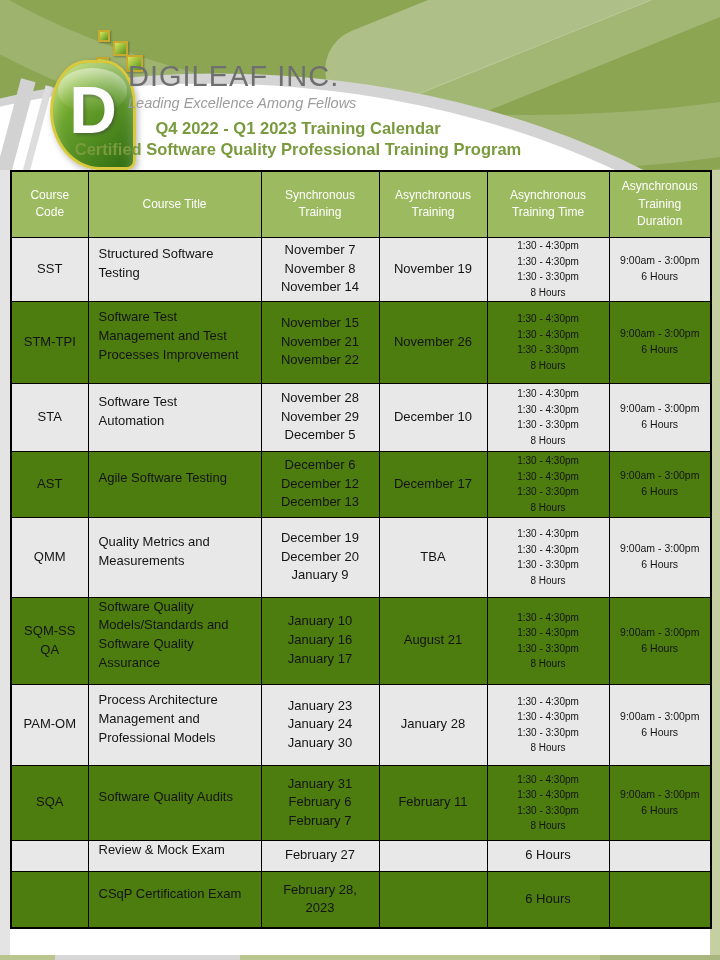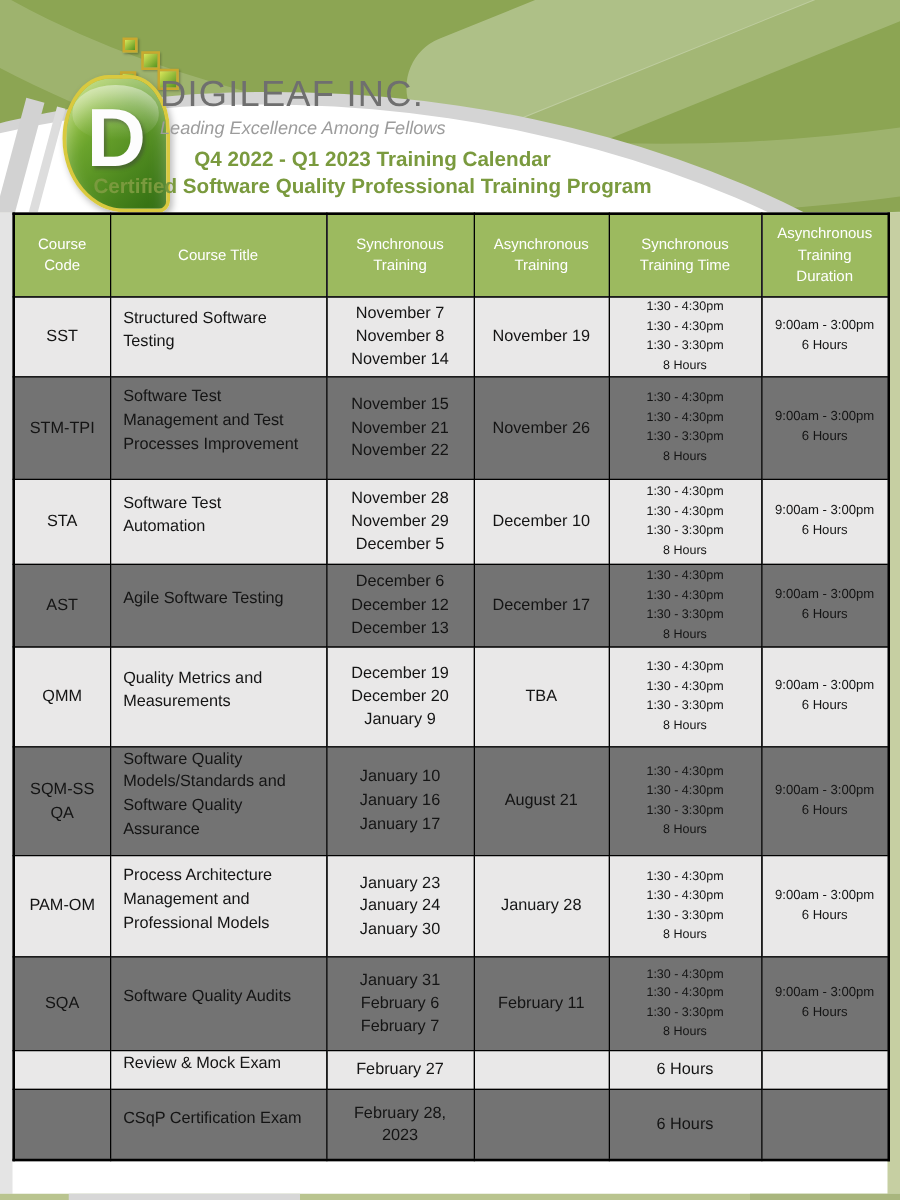--- a/index.html
+++ b/index.html
@@ -55,21 +55,21 @@
   .brand { position:absolute; left:128px; top:60px; z-index:5; }
   .company { font-size:29px; color:#6f6f6f; letter-spacing:1px; }
   .tagline { font-size:14.5px; font-style:italic; color:#9c9c9c; margin-top:2px; }
   .titles { position:absolute; left:0; top:118px; width:596px; text-align:center; z-index:5;
             color:#7a9a3e; font-weight:bold; }
   .title-1 { font-size:16.5px; line-height:21px; }
   .title-2 { font-size:16.5px; line-height:21px; }
 
   
   table.cal { position:absolute; left:10px; top:170px; width:700px; z-index:6;
-              border-collapse:collapse; table-layout:fixed; background:#737373;
+              border-collapse:collapse; table-layout:fixed; background:#4d7c0f;
               border:2px solid #000; }
   .cal th, .cal td { border:1px solid #000; vertical-align:middle; overflow:hidden; }
   .cal thead tr { height:66px; }
   .cal th { background:#9cba5f; color:#fff; font-weight:400; font-size:12px; line-height:1.45;
             text-align:center; padding:0 5px; }
   .cal td { font-size:13px; color:#141414; text-align:center; line-height:1.45;
             white-space:pre-line; padding:0 4px; }
   .cal td.c-title { text-align:left; padding:0 16px 11px 10px; }
   .cal td.c-time  { font-size:10px;   line-height:1.55; }
   .cal td.c-time.big { font-size:13px; line-height:1.45; }
@@ -137,21 +137,21 @@
       <col style="width:108px">
         <col style="width:122px">
         <col style="width:102px">
     </colgroup>
     <thead>
       <tr>
         <th>Course Code</th>
         <th>Course Title</th>
         <th>Synchronous Training</th>
         <th>Asynchronous Training</th>
-        <th>Synchronous Training Time</th>
+        <th>Asynchronous Training Time</th>
         <th>Asynchronous Training Duration</th>
       </tr>
     </thead>
     <tbody id="cal-body">
         <tr>
       <td class="c-code">SST</td>
       <td class="c-title">Structured Software Testing</td>
       <td class="c-sync">November 7
 November 8
 November 14</td>

